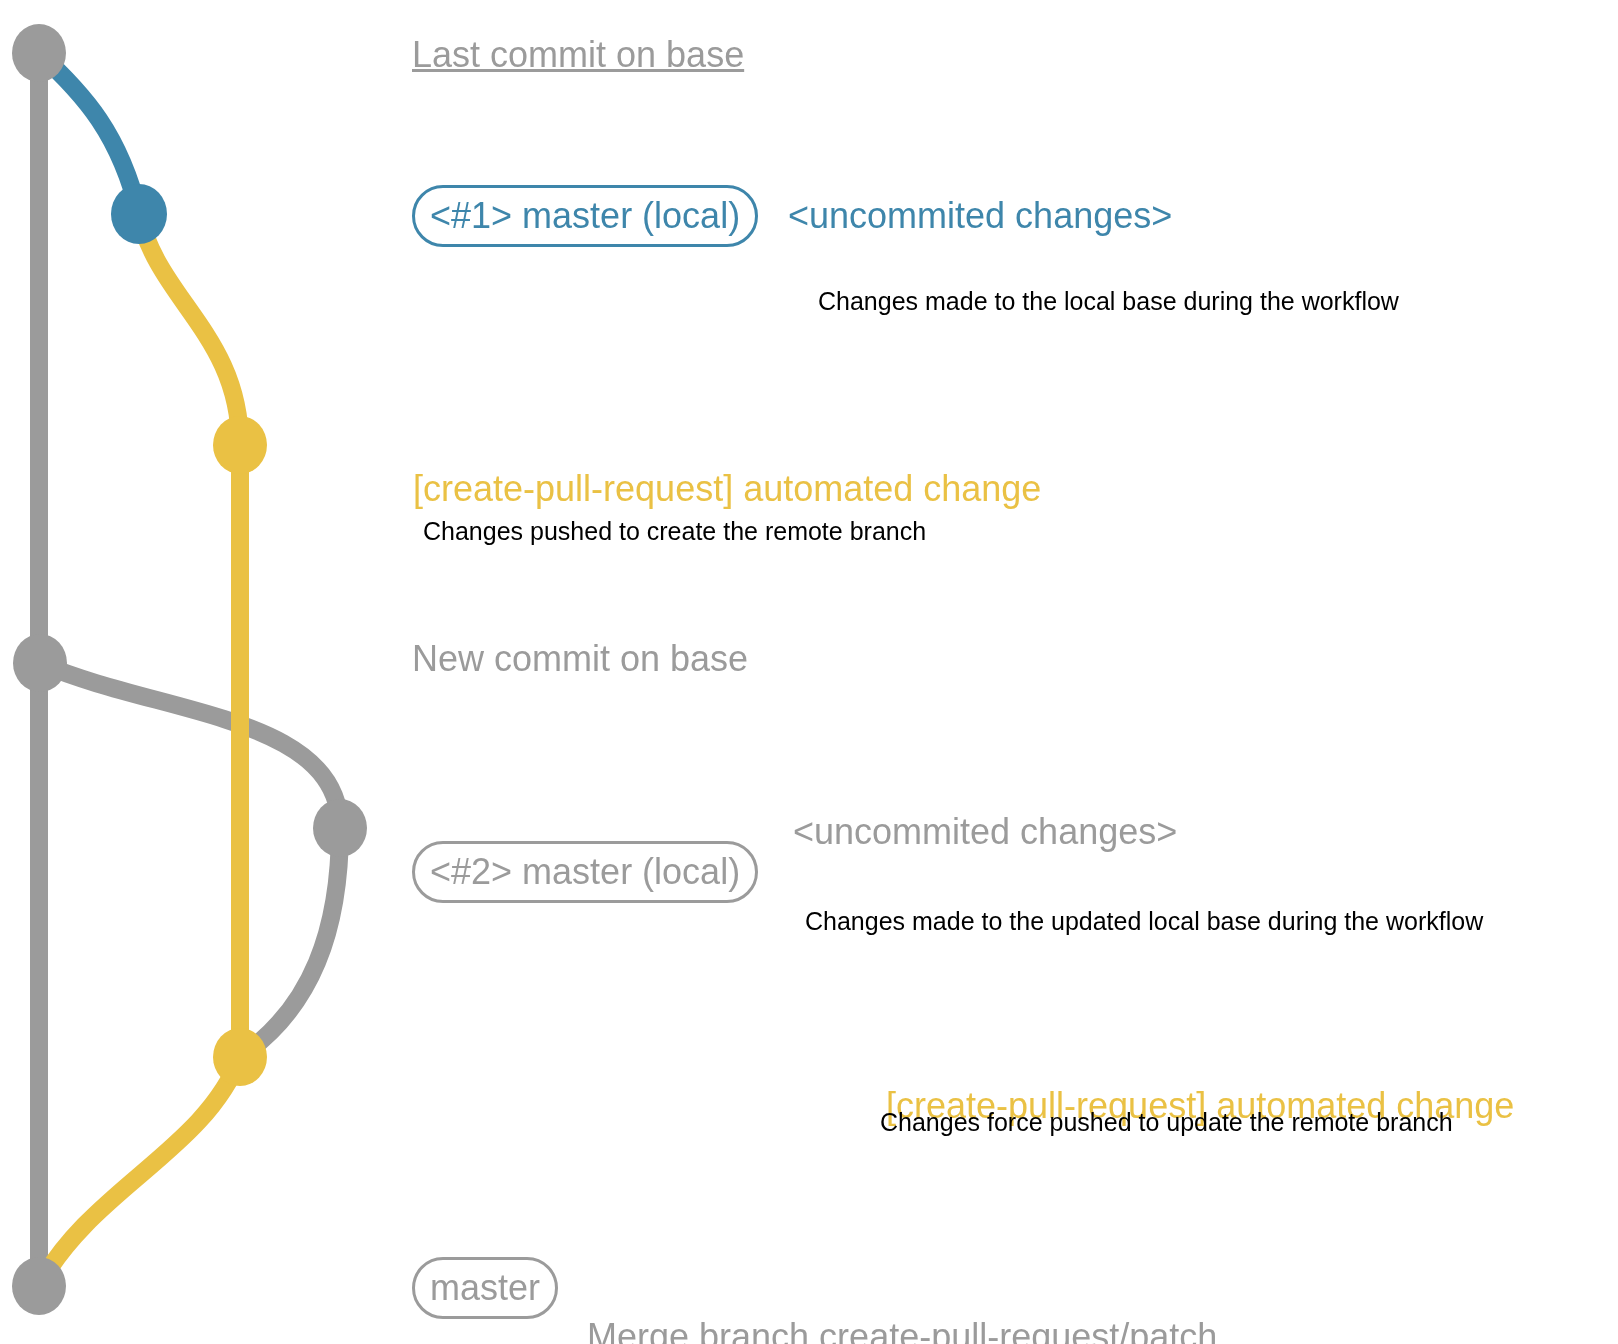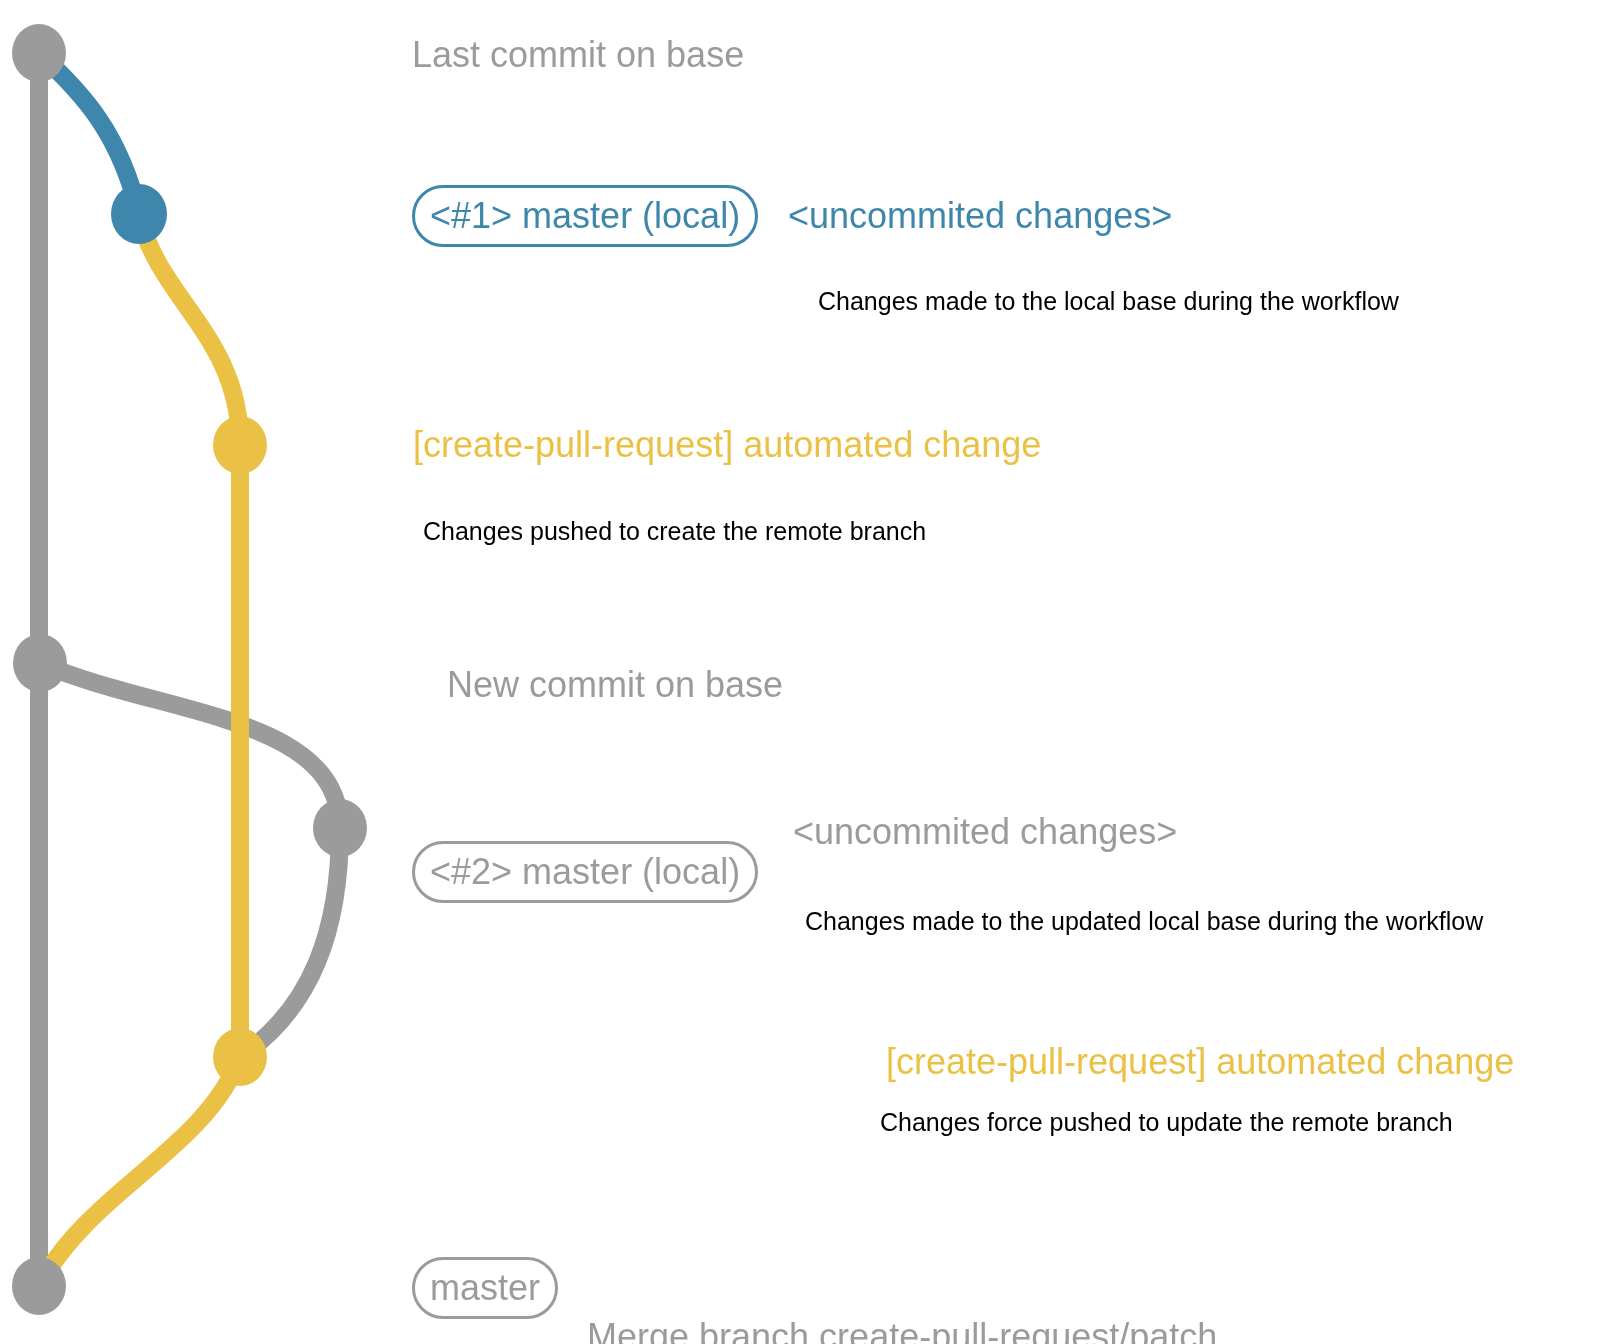--- a/index.html
+++ b/index.html
@@ -42,21 +42,21 @@
   }
   .serif {
     font-family: Liberation Sans, sans-serif;
     font-size: 25px;
     line-height: 36px;
     color: var(--color-text, #000000);
     margin-top: 35px;
   }
   .c-gray   { color: var(--color-gray, #9b9b9b); }
   .c-blue   { color: var(--color-blue, #3e86ab); }
-  .c-yellow { color: var(--color-yellow, #eac144); }
+  .c-yellow { color: var(--color-yellow, #eac144); margin-top: 44px; }
   .tag {
     position: absolute;
     display: inline-flex;
     align-items: center;
     justify-content: center;
     height: 56px;
     padding: 0 15px;
     border: 3px solid;
     border-radius: 31px;
     font-size: 36px;
@@ -84,32 +84,32 @@
 
     <ellipse class="fill-gray" cx="39" cy="53" rx="27" ry="29"></ellipse>
     <ellipse class="fill-blue" cx="139" cy="214" rx="28" ry="30"></ellipse>
     <ellipse class="fill-yellow" cx="240" cy="445" rx="27" ry="29"></ellipse>
     <ellipse class="fill-gray" cx="40" cy="663" rx="27" ry="29"></ellipse>
     <ellipse class="fill-gray" cx="340" cy="828" rx="27" ry="29"></ellipse>
     <ellipse class="fill-yellow" cx="240" cy="1057" rx="27" ry="29"></ellipse>
     <ellipse class="fill-gray" cx="39" cy="1286" rx="27" ry="29"></ellipse>
   </svg>
 
-  <div class="txt sans c-gray" style="left:412px; top:34px;">Last commit on base</div>
+  <div class="txt sans c-gray" style="left:412px; top:34px;text-decoration:underline;">Last commit on base</div>
 
   <div class="tag tag-blue" style="left:412px; top:185px;">
     <span>&lt;#1&gt; master (local)</span>
   </div>
   <div class="txt sans c-blue" style="left:788px; top:195px;">&lt;uncommited changes&gt;</div>
   <div class="txt serif" style="left:818px; top:248px;">Changes made to the local base during the workflow</div>
 
   <div class="txt sans c-yellow" style="left:413px; top:424px;">[create-pull-request] automated change</div>
   <div class="txt serif" style="left:423px; top:478px;">Changes pushed to create the remote branch</div>
 
-  <div class="txt sans c-gray" style="left:412px; top:664px;margin-left:35px;">New commit on base</div>
+  <div class="txt sans c-gray" style="left:412px; top:638px;">New commit on base</div>
 
   <div class="tag tag-gray" style="left:412px; top:801px;margin-top:40px;">
     <span>&lt;#2&gt; master (local)</span>
   </div>
   <div class="txt sans c-gray" style="left:793px; top:811px;">&lt;uncommited changes&gt;</div>
   <div class="txt serif" style="left:805px; top:868px;">Changes made to the updated local base during the workflow</div>
 
   <div class="txt sans c-yellow" style="left:886px; top:1041px;">[create-pull-request] automated change</div>
   <div class="txt serif" style="left:880px; top:1069px;">Changes force pushed to update the remote branch</div>
 

